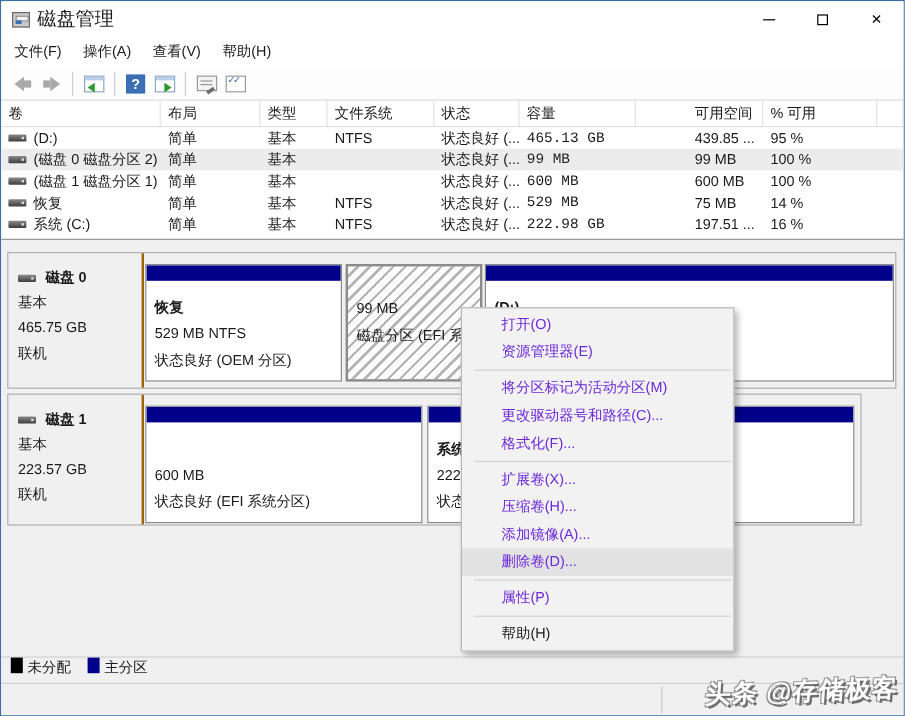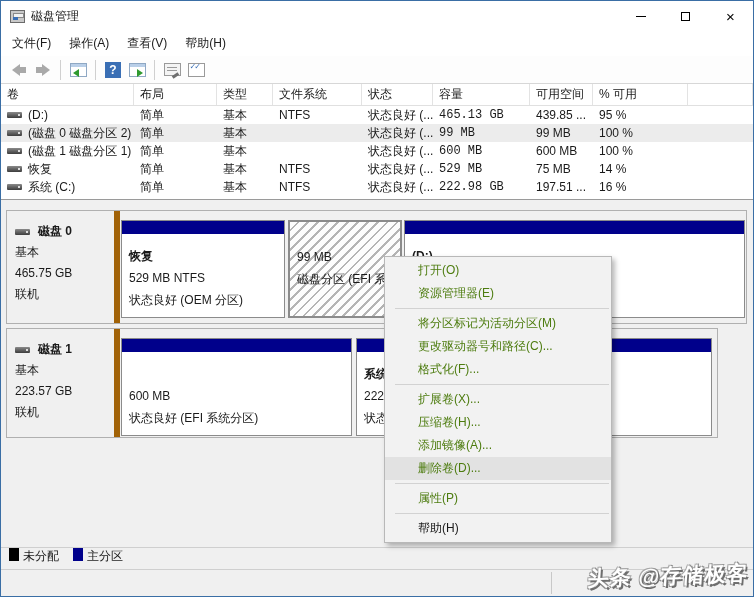--- a/index.html
+++ b/index.html
@@ -9,21 +9,21 @@
     background:#fff; border:1px solid #3a6ea5;
     font-family:"Liberation Sans","DejaVu Sans",sans-serif;
     font-size:12px; color:#1a1a1a; overflow:hidden;
   }
   
   .titlebar { height:30px; display:flex; align-items:center; background:#fff; }
   .app-icon { width:15px; height:13px; margin:0 6px 0 9px; position:relative;
     background:#c9c9c9; border:1px solid #6b6b6b; }
   .app-icon::before { content:""; position:absolute; left:2px; top:2px; width:9px; height:3px; background:#f2f2f2; border:1px solid #8a8a8a; }
   .app-icon::after { content:""; position:absolute; left:2px; bottom:2px; width:5px; height:3px; background:#3a6fb5; }
-  .title-text { font-size:12px; }
+  .title-text { font-size:16px; }
   .tb-spacer { flex:1; }
   .winbtn { width:45px; height:30px; display:flex; align-items:center; justify-content:center; }
   .glyph-min { width:10px; height:1px; background:#000; }
   .glyph-max { width:9px; height:9px; border:1px solid #000; }
   .glyph-close { font-size:15px; line-height:1; color:#000; }
   
   .menubar { height:25px; display:flex; align-items:center; padding-left:2px; background:#fff; }
   .menubar .mitem { padding:4px 9px; }
   
   .toolbar { height:28px; display:flex; align-items:center; padding-left:6px; background:#fdfdfd; border-bottom:1px solid #d7d7d7; }
@@ -43,31 +43,31 @@
   .prop-ico::after { content:""; position:absolute; right:1px; bottom:-2px; width:7px; height:3px; background:#6f6f6f; transform:rotate(-35deg); }
   .check-ico { position:relative; width:17px; height:14px; background:#fff; border:1px solid #9a9a9a; }
   .check-ico::before { content:"✓✓"; position:absolute; left:1px; top:-2px; color:#3a6fb5; font-size:8px; letter-spacing:-2px; }
   
   .voltable { height:114px; background:#fff; }
   .vrow { display:flex; height:18px; align-items:center; }
   .vhead { height:22px; border-bottom:1px solid #e0e0e0; }
   .vhead .cell { border-right:1px solid #e3e3e3; height:100%; display:flex; align-items:center; }
   .cell { padding-left:6px; overflow:hidden; white-space:nowrap; flex:none; }
   .c0{width:133px;} .c1{width:83px;} .c2{width:56px;} .c3{width:89px;}
-  .c4{width:71px;} .c5{width:97px;font-family:Liberation Mono, monospace;} .c6{width:63px;} .c7{width:95px;} .cf{flex:1;}
+  .c4{width:71px;} .c5{width:97px;font-family:Liberation Mono, monospace;} .c6{width:63px;margin-left:43px;} .c7{width:95px;} .cf{flex:1;}
   .vrow.sel { background:#ececec; }
   .vol-cell { display:flex; align-items:center; gap:6px; }
   .hdd { width:15px; height:6px; flex:none; background:linear-gradient(#8a8a8a,#3d3d3d); border-radius:1px; position:relative; }
   .hdd::after { content:""; position:absolute; right:2px; top:2px; width:2px; height:2px; background:#ddd; }
   
   .gpane { position:absolute; left:0; top:198px; width:100%; height:348px; background:#f0f0f0; border-top:1px solid #9a9a9a; }
   .band { position:absolute; left:5px; background:#f0f0f0; border:1px solid #b0b0b0; }
   .band0 { top:10px; width:741px; height:114px; }
   .band1 { top:128px; width:712px; height:110px; }
-  .dinfo { position:absolute; left:0; top:0; bottom:0; width:113px; border-right:6px solid #a16207; padding:10px 0 0 8px; line-height:21px; }
+  .dinfo { position:absolute; left:0; top:0; bottom:0; width:113px; border-right:2px solid #a16207; padding:10px 0 0 8px; line-height:21px; }
   .dinfo .dname { display:flex; align-items:center; gap:8px; font-weight:bold; }
   .part { position:absolute; top:9px; height:98px; background:#fff; border:1px solid #8b8b8b; overflow:hidden; }
   .part .strip { height:13px; background:#00008b; }
   .part .pbody { padding:11px 0 0 7px; line-height:22px; white-space:nowrap; }
   .part .pname { font-weight:bold; min-height:22px; }
   .part.hatched { background:repeating-linear-gradient(135deg,#fdfdfd 0px,#fdfdfd 5px,#b5b5b5 5px,#b5b5b5 7px); border:2px solid #8b8b8b; }
   .part.hatched .pbody { padding-top:24px; }
   
   .p00 { left:114px; width:164px; }
   .p01 { left:281px; width:114px; }
@@ -77,21 +77,21 @@
   .p11 { left:349px; width:356px; }
   
   .legend { position:absolute; left:0; top:546px; width:100%; height:22px; background:#f0f0f0; border-top:1px solid #cfcfcf; display:flex; align-items:flex-start; padding-left:8px; gap:4px; }
   .swatch { width:10px; height:13px; }
   .legend .llabel { margin-right:10px; }
   .statusbar { position:absolute; left:0; top:568px; width:100%; height:27px; background:#f0f0f0; border-top:1px solid #cfcfcf; }
   .statusbar .sdiv { position:absolute; left:550px; top:2px; bottom:2px; width:1px; background:#c8c8c8; }
   
   .ctxmenu { position:absolute; left:383px; top:255px; width:228px; background:#f2f2f2; border:1px solid #b8b8b8; box-shadow:3px 3px 5px rgba(0,0,0,0.28); padding:2px 0; z-index:40; }
   .mi { height:23px; line-height:23px; padding-left:33px; white-space:nowrap; }
-  .mi.dis { color:#4d7c0f; }
+  .mi.dis { color:#6d28d9; }
   .mi.en { color:#1a1a1a; }
   .mi.hl { background:#e2e2e2; }
   .msep { height:1px; background:#d2d2d2; margin:3px 2px 3px 10px; }
   
   .watermark { position:absolute; right:5px; bottom:6px; z-index:50; font-weight:bold; font-size:21px; color:#fff; letter-spacing:1px;
     transform:skewX(-6deg) rotate(-2deg);
     text-shadow:2px 2px 0 #6e6e6e,-1px -1px 0 #a8a8a8,1px -1px 0 #909090,-1px 1px 0 #909090; }
 </style>
 </head>
 <body>

